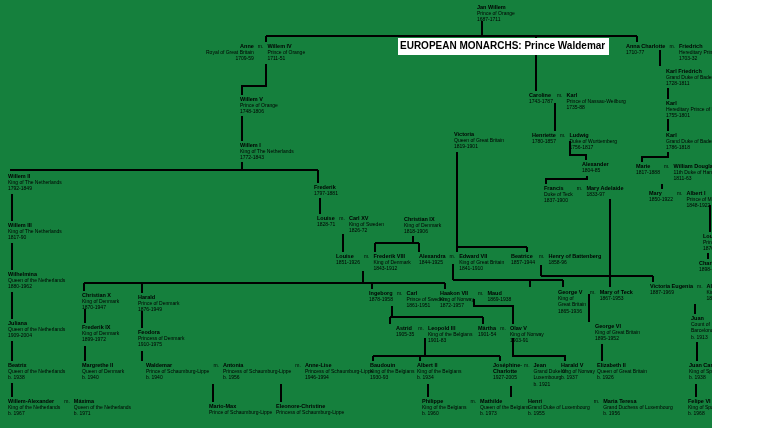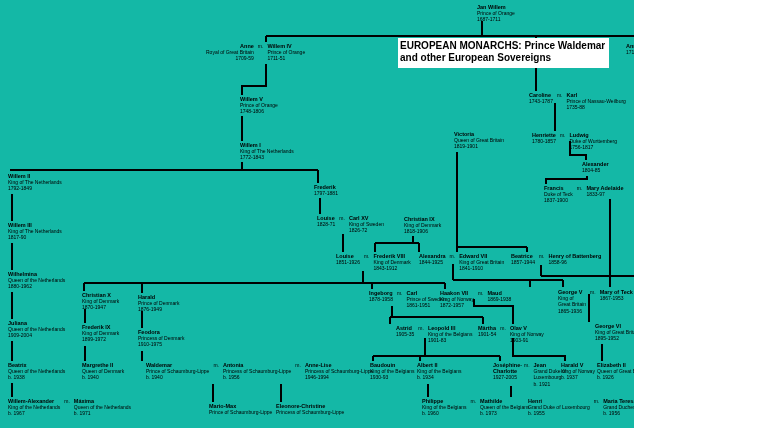--- a/index.html
+++ b/index.html
@@ -1,16 +1,16 @@
 <!DOCTYPE html>
 <html><head>
 <meta charset="utf-8">
 <style>
   html,body{margin:0;padding:0;background:#fff;}
-  .stage{position:relative;width:634px;height:428px;background:#14b8a6;
+  .stage{position:relative;width:712px;height:428px;background:#15803d;
          font-family:"Liberation Sans",sans-serif;color:#000;overflow:hidden;}
   svg.lines{position:absolute;left:0;top:0;z-index:1;}
   svg.lines polyline{fill:none;stroke:#000;stroke-width:1.6;shape-rendering:crispEdges;}
   .node{position:absolute;display:flex;align-items:flex-start;gap:3px;z-index:2;white-space:nowrap;}
   .person .name{font-size:5.5px;font-weight:700;line-height:6.2px;}
   .person .ln{font-size:5px;line-height:6.2px;}
   .person.ar{text-align:right;}
   .m{font-size:5px;line-height:6.2px;padding:0 1px;}
   .title{position:absolute;left:398px;top:38px;z-index:3;background:#ffffff;
          font-weight:700;font-size:10px;line-height:12.4px;padding:2px 4px 3px 2px;}
@@ -91,21 +91,20 @@
       <polyline points="602,344 602,361"></polyline>
       <polyline points="695,304 695,314"></polyline>
       <polyline points="697,342 697,361"></polyline>
       <polyline points="696,384 696,397"></polyline>
       <polyline points="570,141 570,155 586,155 586,160"></polyline>
       <polyline points="587,176 587,179 546,179 546,184"></polyline>
       <polyline points="555,103 555,131"></polyline>
     </svg>
   <div class="title">
     <div>EUROPEAN MONARCHS: Prince Waldemar</div>
-    <div>and other European Sovereigns</div>
   </div>
 <div class="node" style="left: 477px; top: 4px;">
       <div class="person">
         <div class="name">Jan Willem</div>
         <div class="ln">Prince of Orange</div>
         <div class="ln">1687-1711</div>
       </div>
     </div>
     <div class="node" style="left: 206px; top: 43px;">
       <div class="person ar">

